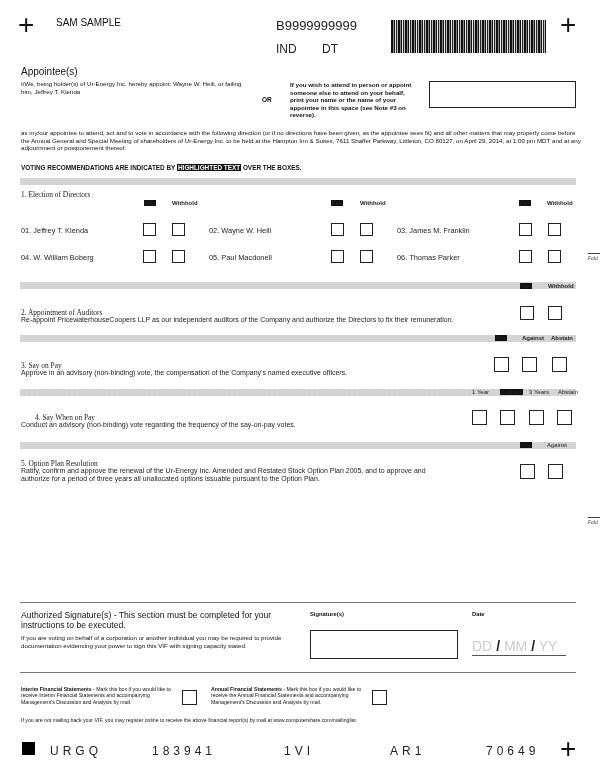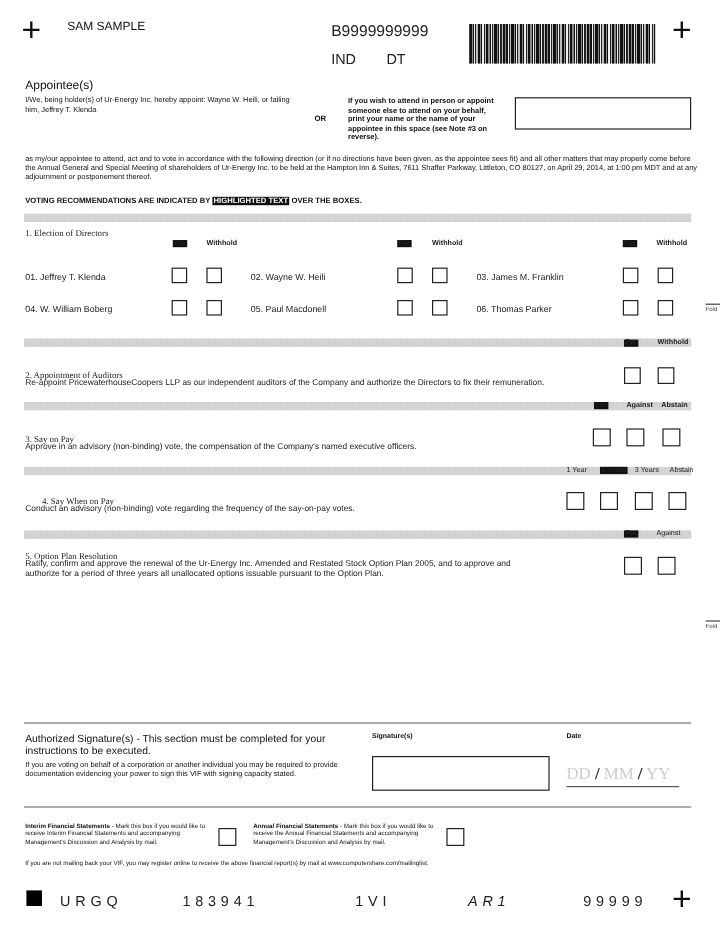--- a/index.html
+++ b/index.html
@@ -121,21 +121,21 @@
 <div class="box" style="left:548px;top:464px;width:15px;height:15px;"></div>
 
 <div class="fold" style="top:517px;">Fold</div>
 
 <div class="hr" style="top:602px;"></div>
 <div class="abs" style="left:21px;top:610px;width:270px;font-size:8.6px;line-height:10px;">Authorized Signature(s) - This section must be completed for your instructions to be executed.</div>
 <div class="abs small" style="left:21px;top:634px;width:285px;">If you are voting on behalf of a corporation or another individual you may be required to provide documentation evidencing your power to sign this VIF with signing capacity stated.</div>
 <div class="abs bold" style="left:310px;top:611px;font-size:5.8px;">Signature(s)</div>
 <div class="abs bold" style="left:472px;top:611px;font-size:5.8px;">Date</div>
 <div class="abs" style="left:310px;top:630px;width:148px;height:29px;border:1.5px solid #222;box-sizing:border-box;"></div>
-<div class="abs" style="left:472px;top:637px;width:94px;border-bottom:1px solid #555;font-size:14px;line-height:18px;color:#ccc;white-space:nowrap;font-family:Liberation Serif, serif;">
+<div class="abs" style="left:472px;top:637px;width:94px;border-bottom:1px solid #555;font-size:14px;line-height:18px;color:#ccc;white-space:nowrap;">
   <span>DD</span>
   <span style="color:#222;font-weight:bold;">/</span>
   <span>MM</span>
   <span style="color:#222;font-weight:bold;">/</span>
   <span>YY</span>
 </div>
 
 <div class="hr" style="top:672px;"></div>
 <div class="abs tiny" style="left:21px;top:686px;width:152px;">
   <span class="bold">Interim Financial Statements</span><span> - Mark this box if you would like to receive Interim Financial Statements and accompanying Management's Discussion and Analysis by mail.</span>
@@ -143,16 +143,16 @@
 <div class="box" style="left:182px;top:690px;width:15px;height:15px;"></div>
 <div class="abs tiny" style="left:211px;top:686px;width:152px;">
   <span class="bold">Annual Financial Statements</span><span> - Mark this box if you would like to receive the Annual Financial Statements and accompanying Management's Discussion and Analysis by mail.</span>
 </div>
 <div class="box" style="left:372px;top:690px;width:15px;height:15px;"></div>
 <div class="abs tiny" style="left:21px;top:717px;white-space:nowrap;">If you are not mailing back your VIF, you may register online to receive the above financial report(s) by mail at www.computershare.com/mailinglist.</div>
 
 <div class="abs" style="left:22px;top:742px;width:13px;height:13px;background:#000;"></div>
 <div class="footer-code" style="left:50px;">URGQ</div>
 <div class="footer-code" style="left:152px;">183941</div>
-<div class="footer-code" style="left:296px;">1VI</div>
-<div class="footer-code" style="left:390px;font-style:italic;">AR1</div>
-<div class="footer-code" style="left:486px;">99999</div>
+<div class="footer-code" style="left:284px;">1VI</div>
+<div class="footer-code" style="left:390px;">AR1</div>
+<div class="footer-code" style="left:486px;">70649</div>
 <div class="abs plus" style="left:560px;top:735px;">+</div>
 
 </body></html>

